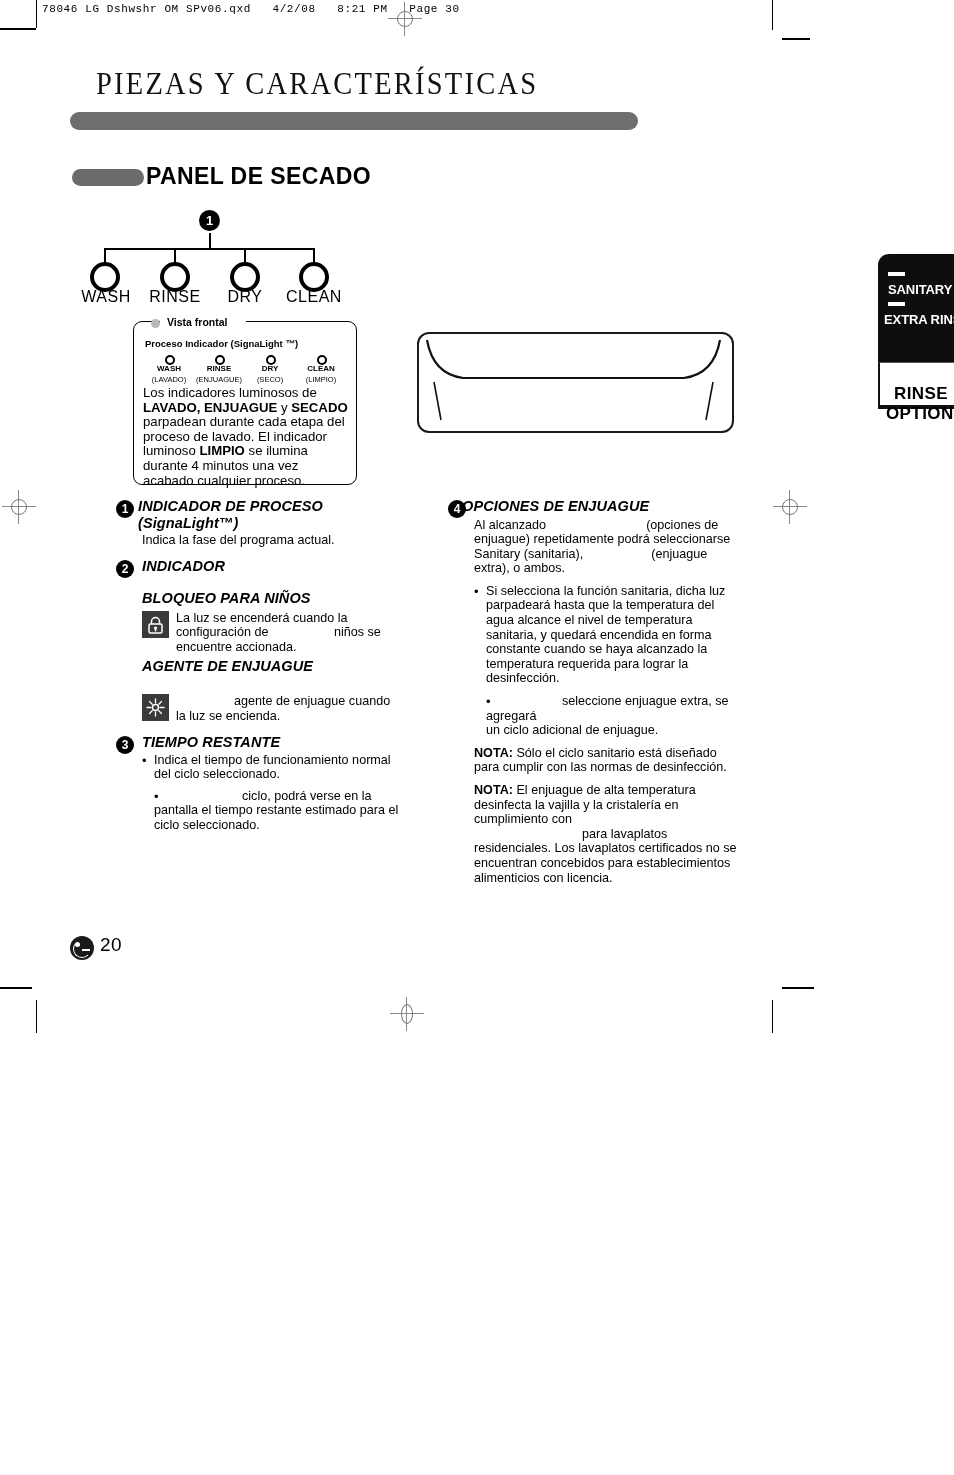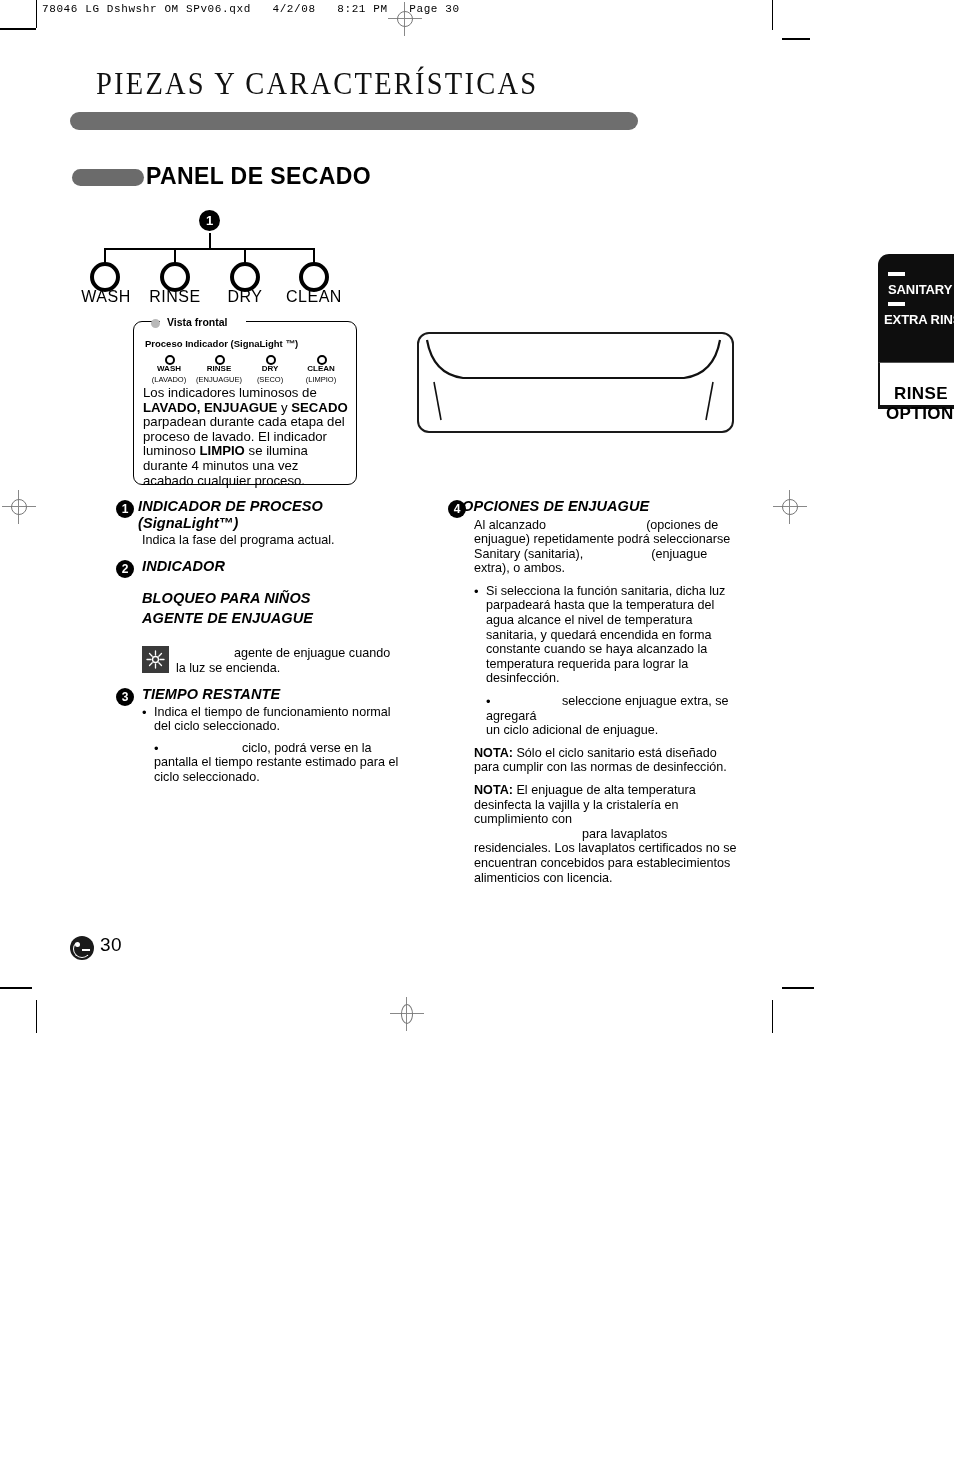--- a/index.html
+++ b/index.html
@@ -222,20 +222,33 @@
     <div class="p" style="margin-left:26px;margin-top:2px;">Indica la fase del programa actual.</div>
   </div>
 
   <div style="position:relative;height:32px;margin-top:4px;">
     <div class="num" style="left:0;top:2px;">2</div>
     <div class="h-item" style="margin-left:26px;">INDICADOR</div>
   </div>
 
   <div style="position:relative;margin-left:26px;">
     <div class="h-item">BLOQUEO PARA NIÑOS</div>
+    <div style="position:relative;min-height:44px;margin-top:4px;">
+      <div class="icon-badge" style="left:0;top:0;">
+        <svg width="27" height="27" viewBox="0 0 27 27">
+          <path d="M9.5 13 V10.5 a4 4 0 0 1 8 0 V13" fill="none" stroke="#fff" stroke-width="1.5"></path>
+          <rect x="7" y="13" width="13" height="9" rx="1.5" fill="none" stroke="#fff" stroke-width="1.5"></rect>
+          <circle cx="13.5" cy="17" r="1.6" fill="#fff"></circle>
+          <rect x="12.8" y="17" width="1.5" height="3.4" fill="#fff"></rect>
+        </svg>
+      </div>
+      <div class="p" style="margin-left:34px;">
+        <span>La luz se encenderá cuando la configuración de </span><span class="gap" style="width:62px;"></span><span>niños se encuentre accionada.</span>
+      </div>
+    </div>
   </div>
 
   <div style="position:relative;margin-left:26px;margin-top:3px;">
     <div class="h-item">AGENTE DE ENJUAGUE</div>
     <div style="position:relative;min-height:34px;margin-top:20px;">
       <div class="icon-badge" style="left:0;top:0;">
         <svg width="27" height="27" viewBox="0 0 27 27">
           <g stroke="#fff" stroke-width="1.3" stroke-linecap="round">
             <line x1="13.5" y1="5" x2="13.5" y2="9"></line>
             <line x1="13.5" y1="18" x2="13.5" y2="22"></line>
@@ -296,13 +309,13 @@
       <span class="nota">NOTA:</span><span> El enjuague de alta temperatura desinfecta la vajilla y la cristalería en cumplimiento con</span><br><span class="gap" style="width:108px;"></span><span>para lavaplatos</span><br><span>residenciales. Los lavaplatos certificados no se encuentran concebidos para establecimientos alimenticios con licencia.</span>
     </div>
   </div>
 </div>
 
 <div class="lg-logo">
   <div class="arc"></div>
     <div class="eye"></div>
     <div class="bar"></div>
 </div>
-<div class="page-no">30</div>
+<div class="page-no">20</div>
 
 </body></html>

